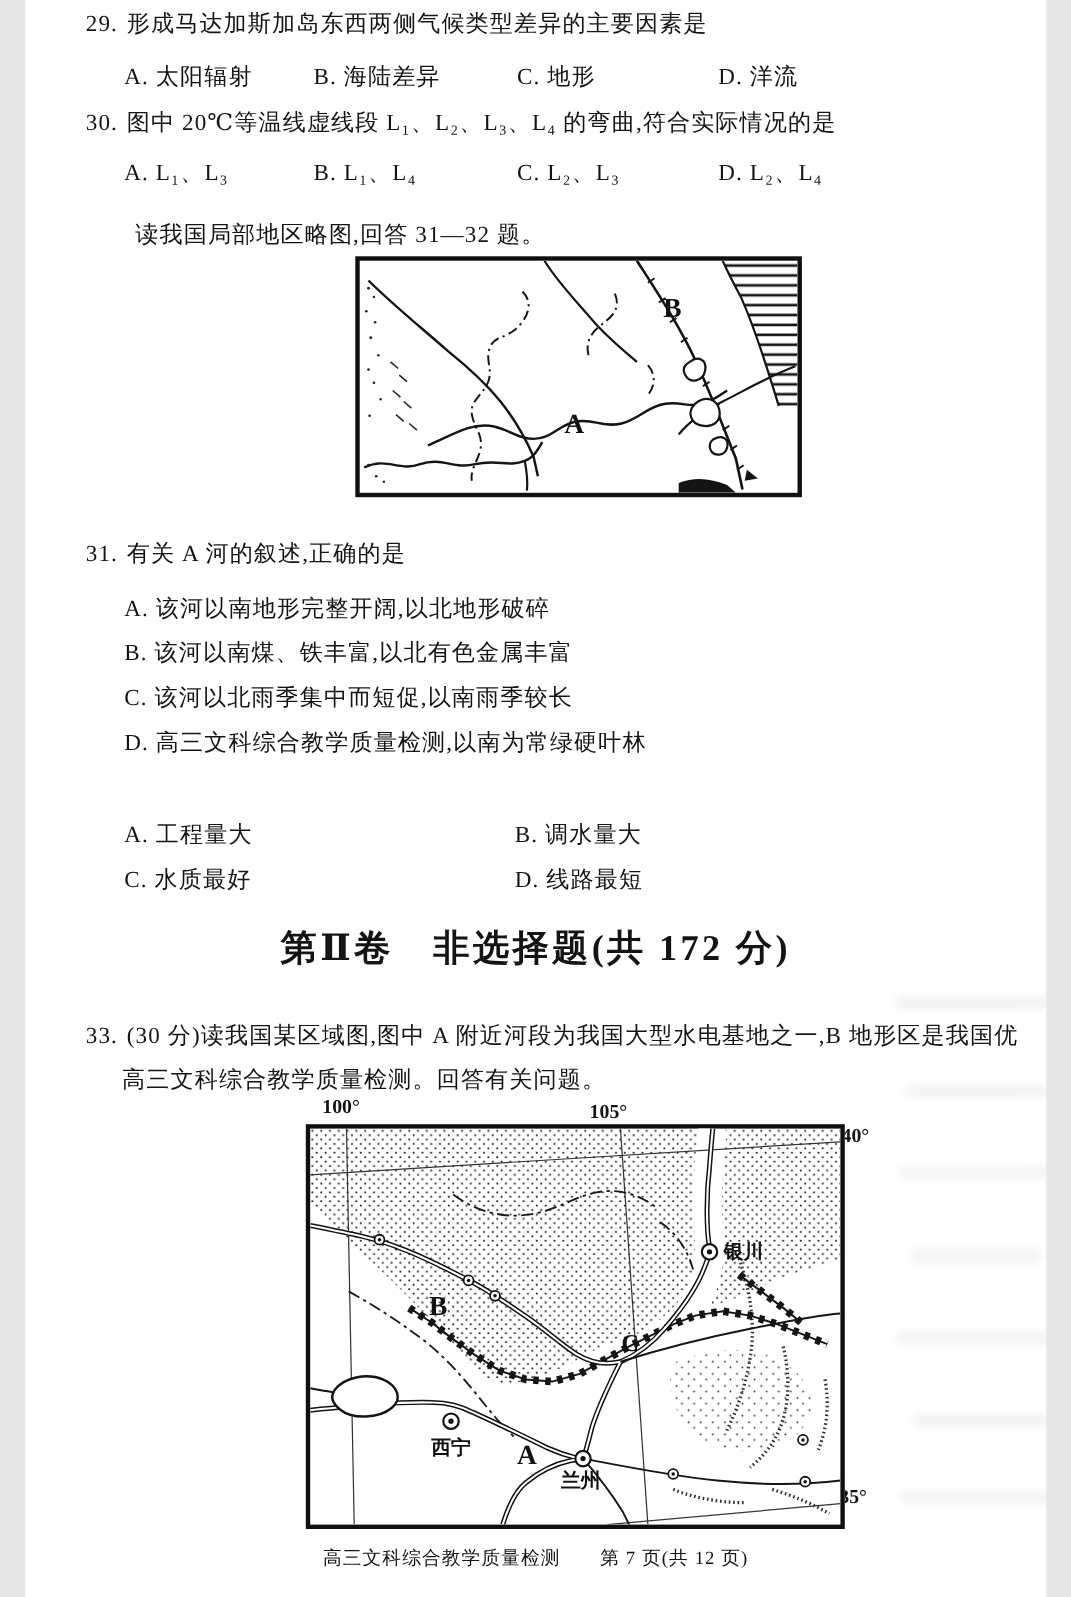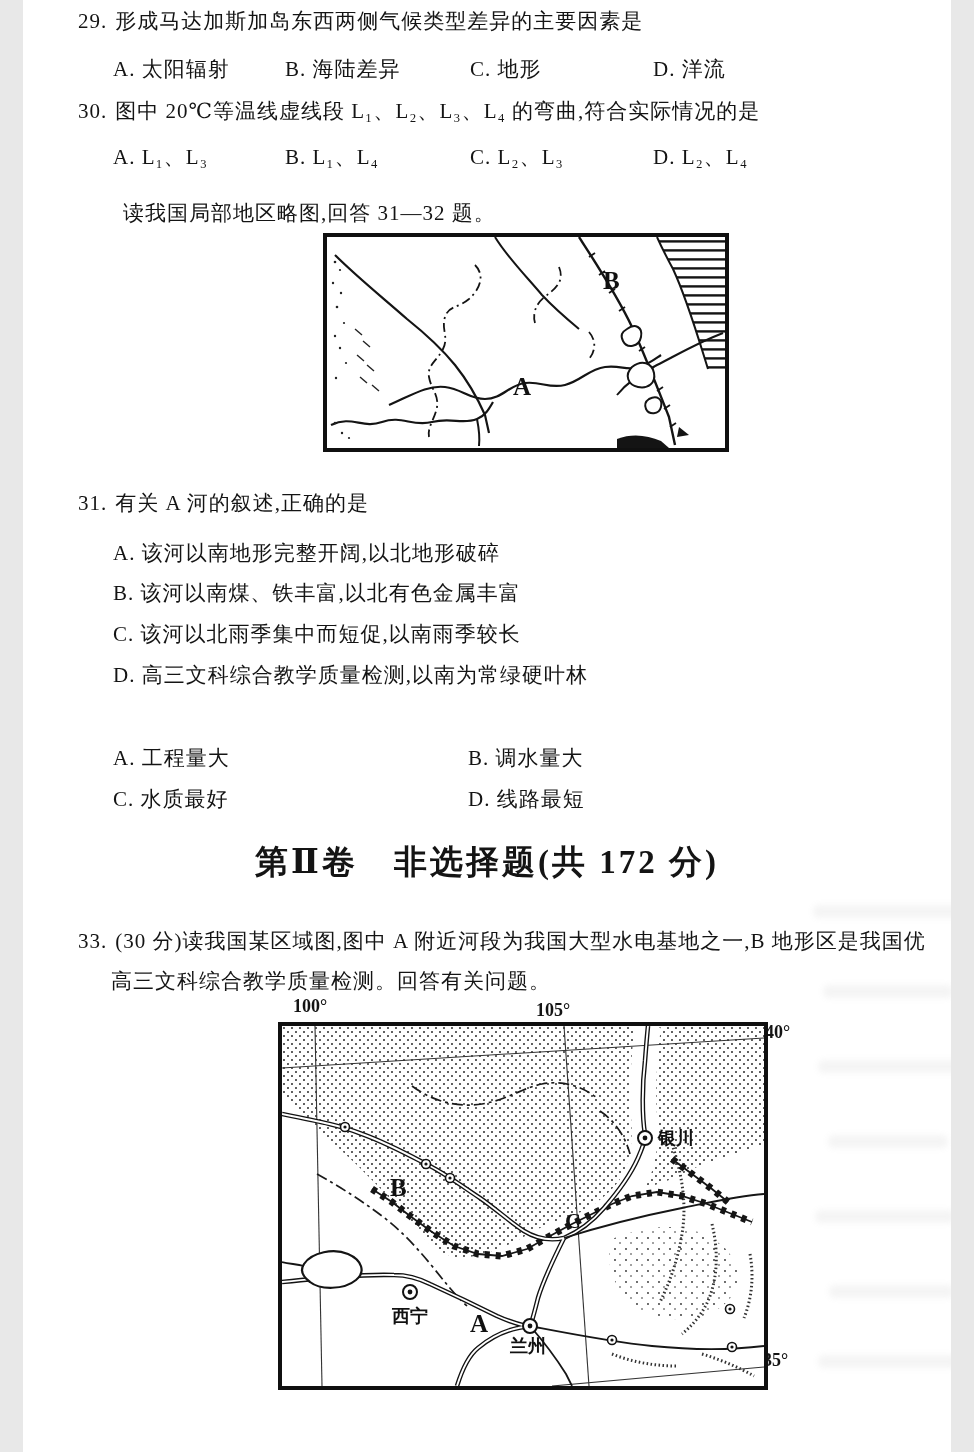--- a/index.html
+++ b/index.html
@@ -264,14 +264,15 @@
   </div>
 
   <div class="smudge" style="left:790px;top:905px;width:150px;height:13px;"></div>
   <div class="smudge" style="left:800px;top:985px;width:130px;height:13px;"></div>
   <div class="smudge" style="left:795px;top:1060px;width:145px;height:13px;"></div>
   <div class="smudge" style="left:805px;top:1135px;width:120px;height:13px;"></div>
   <div class="smudge" style="left:792px;top:1210px;width:140px;height:13px;"></div>
   <div class="smudge" style="left:806px;top:1285px;width:125px;height:13px;"></div>
   <div class="smudge" style="left:795px;top:1355px;width:140px;height:13px;"></div>
 
+  <div class="footer" style="top:1405px;">高三文科综合教学质量检测　　第 7 页(共 12 页)</div>
 
 </div>
 
 </body></html>

